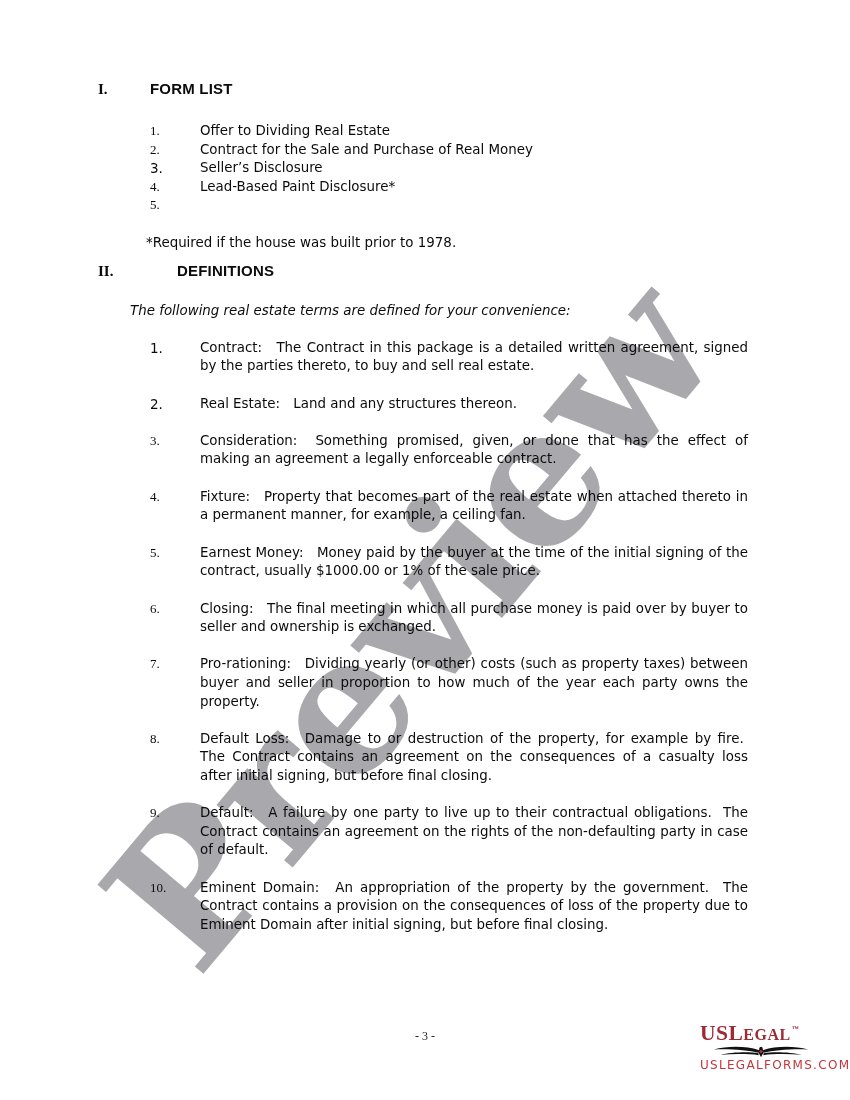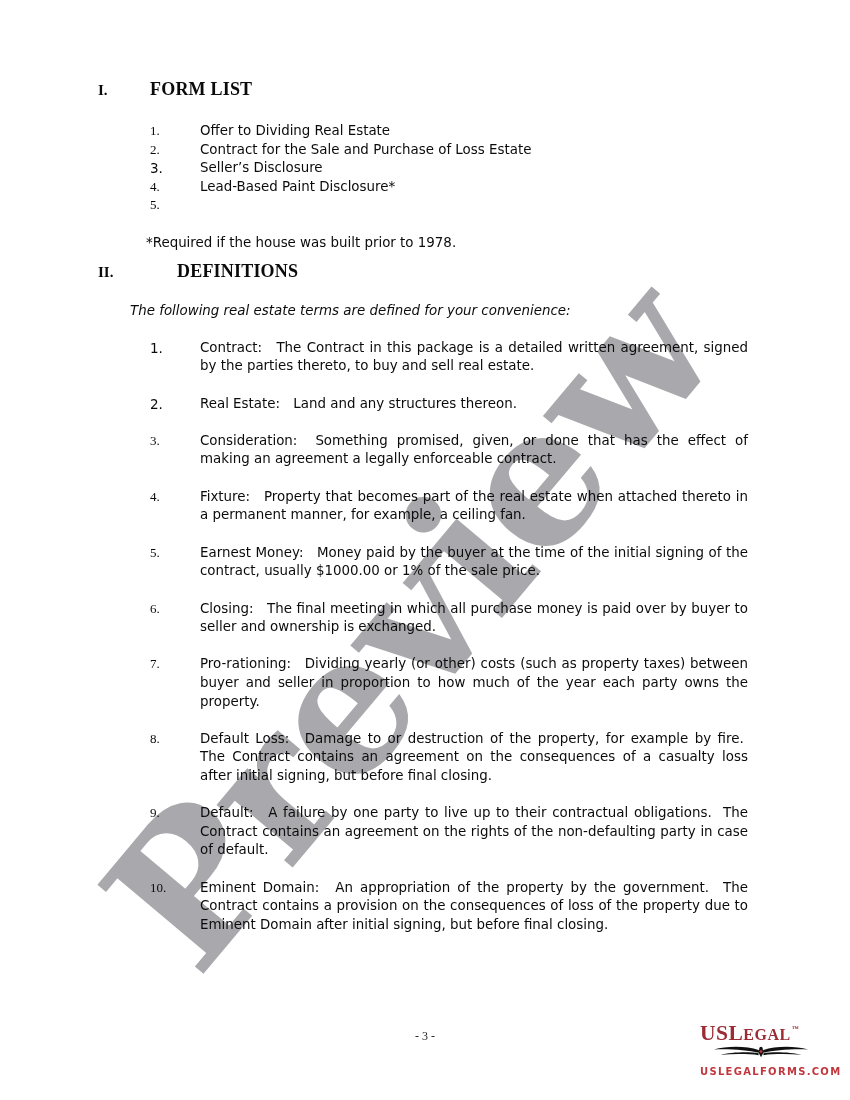--- a/index.html
+++ b/index.html
@@ -29,22 +29,22 @@
   
   .content { position: absolute; left: 98px; top: 80px; width: 652px; z-index: 2; }
 
   .sec-head { display: flex; height: 20px; align-items: baseline; }
   .sec-num {
     width: 52px; flex: none;
     font-family: "Liberation Serif", serif;
     font-weight: bold; font-size: 15px;
   }
   .sec-title {
-    font-family: Liberation Serif, serif;
-    font-weight: bold; font-size: 18px; letter-spacing: 0.2px;
+    font-family: Liberation Sans, sans-serif;
+    font-weight: bold; font-size: 15px; letter-spacing: 0.2px;
   }
 
   .form-list { margin-top: 22px; margin-left: 52px; }
   .form-row { display: flex; }
   .num { width: 50px; flex: none; }
   .num.serif { font-family: "Liberation Serif", serif; font-size: 13px; }
   .num.sans  { font-family: "DejaVu Sans", sans-serif; font-size: 13.5px; }
 
   .note { margin-top: 18.8px; margin-left: 48px; }
 
@@ -69,23 +69,23 @@
   }
   .logo-text {
     font-family: "Liberation Serif", serif; font-weight: bold;
     color: var(--brand, #9b2b35); letter-spacing: 0.5px; white-space: nowrap;
   }
   .logo-text .lg { font-size: 21.5px; }
   .logo-text .sm { font-size: 16px; }
   .logo-text .tm { font-size: 7px; position: relative; top: -9px; left: 1px; }
   .eagle { display: block; margin: -1px auto 0; width: 106px; height: 13px; }
   .logo-site {
-    margin-top: 8px;
-    font-family: "DejaVu Sans", sans-serif; font-weight: bold;
-    font-size: 10px; letter-spacing: 1.3px;
+    margin-top: 0px;
+    font-family: "DejaVu Sans", sans-serif; font-weight: normal;
+    font-size: 12px; letter-spacing: 1.3px;
     color: var(--site, #c0373d); white-space: nowrap;
   }
 </style>
 </head>
 <body>
 
 <div class="page">
 
   <div class="watermark">Preview</div>
 
@@ -98,21 +98,21 @@
 
     <div class="form-list">
 
         <div class="form-row">
           <span class="num serif">1.</span>
           <span class="item-text">Offer to Dividing Real Estate</span>
         </div>
 
         <div class="form-row">
           <span class="num serif">2.</span>
-          <span class="item-text">Contract for the Sale and Purchase of Loss Estate</span>
+          <span class="item-text">Contract for the Sale and Purchase of Real Money</span>
         </div>
 
         <div class="form-row">
           <span class="num sans">3.</span>
           <span class="item-text">Seller’s Disclosure</span>
         </div>
 
         <div class="form-row">
           <span class="num serif">4.</span>
           <span class="item-text">Lead-Based Paint Disclosure*</span>

